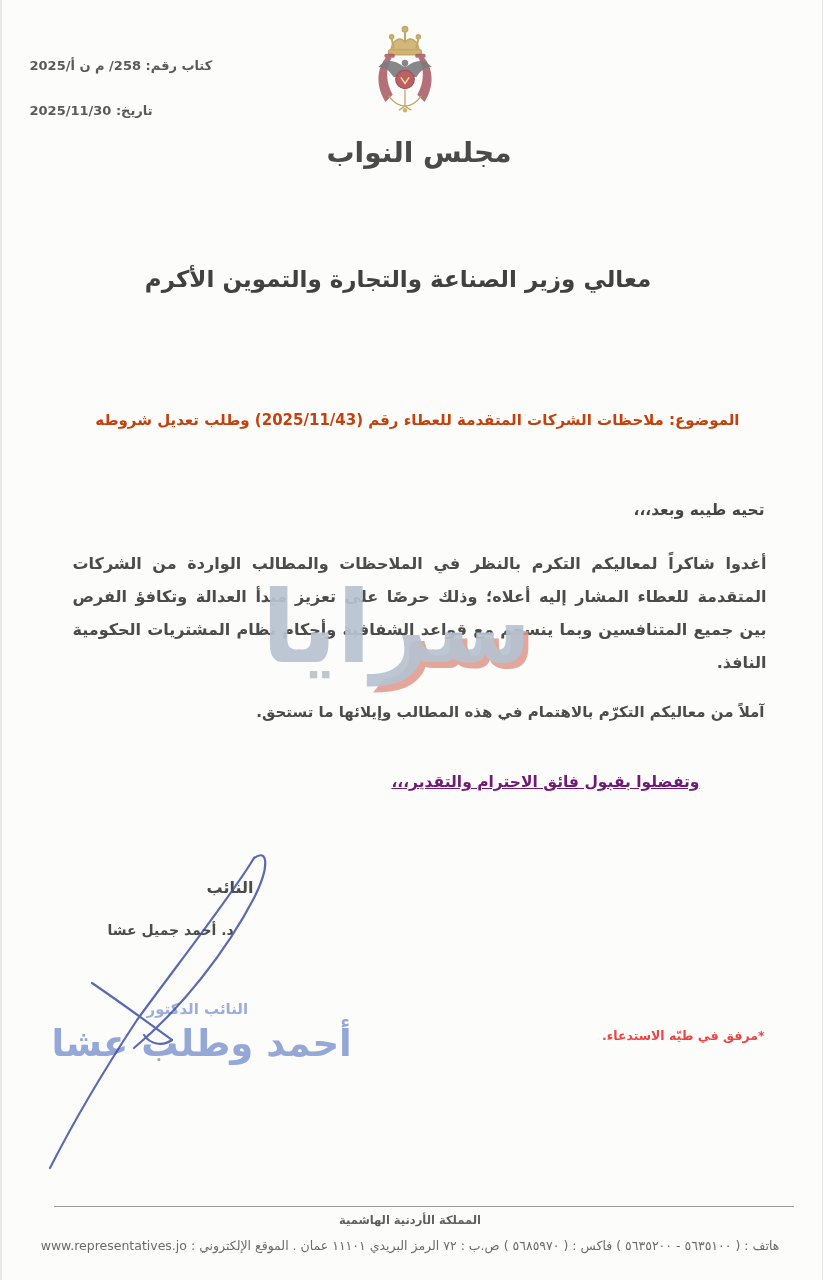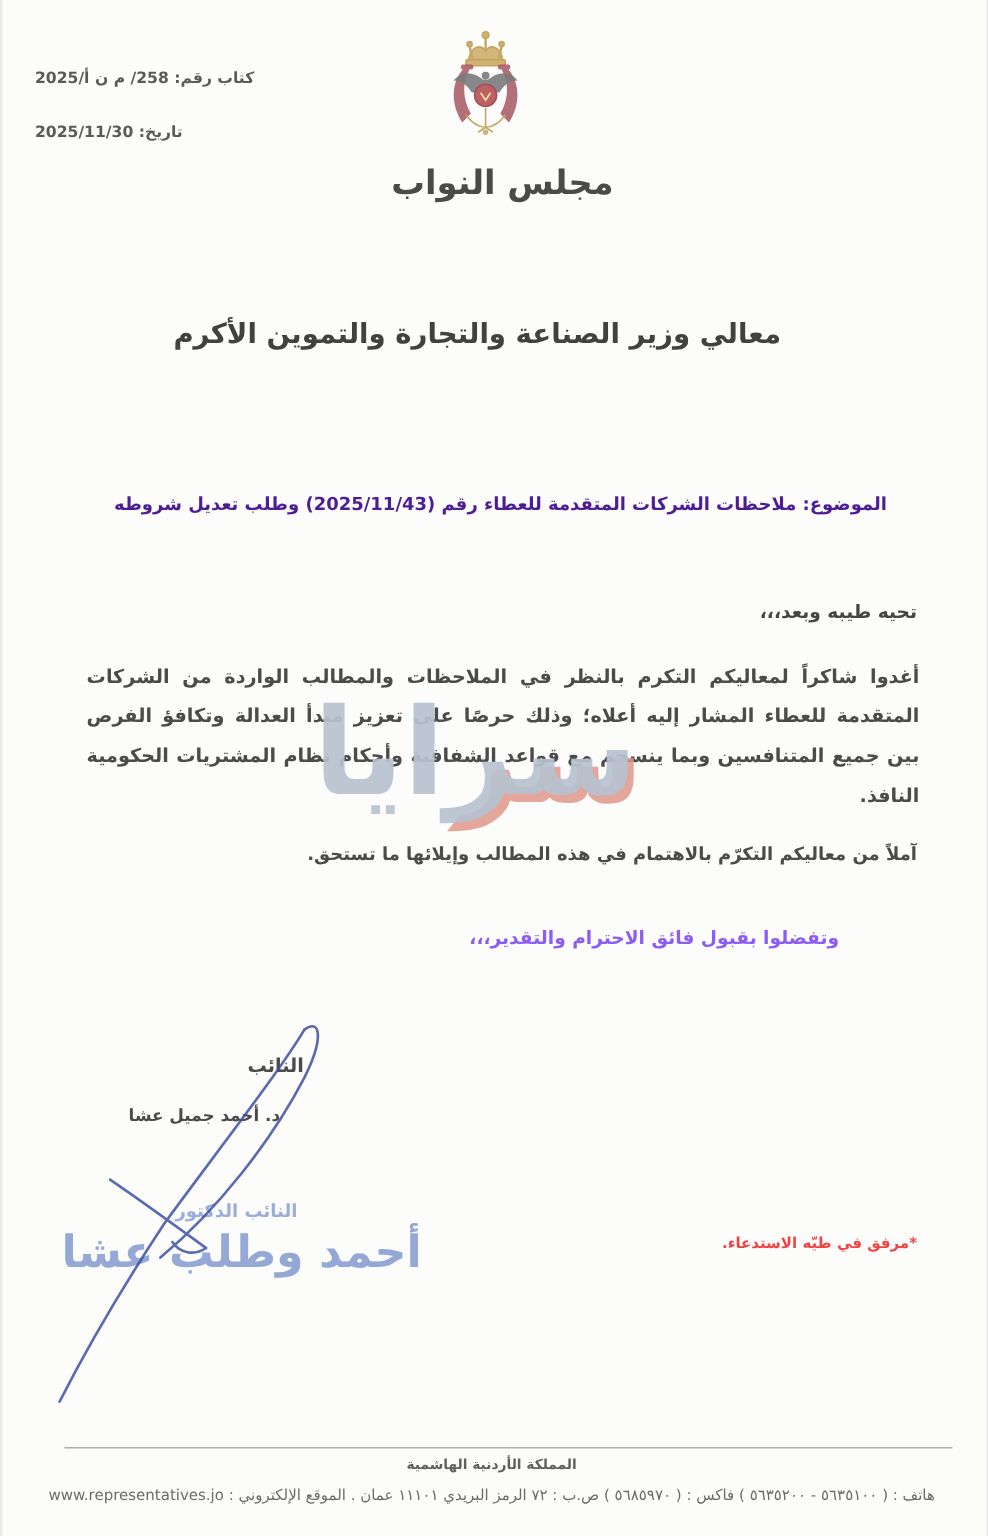--- a/index.html
+++ b/index.html
@@ -18,27 +18,27 @@
   
   .ref-block{top:58px;left:28px;width:200px;text-align:left;font-size:13px;font-weight:bold;color:#5a5a5a;direction:rtl;}
   .ref-line{margin-bottom:30px;white-space:nowrap;text-align:left;}
 
   
   .emblem-wrap{top:24px;right:362px;width:110px;height:118px;opacity:.8;}
   .org-name{top:136px;right:0;width:823px;text-align:center;font-size:28px;font-weight:bold;color:#4a4a4a;letter-spacing:1px;transform:translateX(9px);}
 
   
   .recipient{top:266px;right:0;width:823px;text-align:center;font-size:23px;font-weight:bold;color:#414141;transform:translateX(-12px);}
-  .subject{top:411px;right:82px;font-size:15px;font-weight:bold;color:#4c1d95;white-space:nowrap;}
+  .subject{top:411px;right:82px;font-size:15px;font-weight:bold;color:#c2410c;white-space:nowrap;}
   .greeting{top:501px;right:57px;font-size:15.5px;font-weight:bold;color:#454545;}
   .body-block{top:547px;right:55px;width:694px;font-size:16px;font-weight:bold;color:#4b4b4b;line-height:33px;z-index:1;}
   .body-line{text-align:justify;text-align-last:justify;}
   .body-last{text-align:left;text-align-last:right;}
   .hope{top:703px;right:57px;font-size:15px;font-weight:bold;color:#4b4b4b;}
-  .closing{top:773px;right:122px;font-size:15.5px;font-weight:bold;color:#8b5cf6;}
+  .closing{top:773px;right:122px;font-size:15.5px;font-weight:bold;color:#701a75;text-decoration:underline;}
 
   
   .signer-title{top:878px;left:178px;font-size:16px;font-weight:bold;color:#4b4b4b;margin-left:27px;}
   .signer-name{top:922px;left:106px;font-size:14px;font-weight:bold;color:#4b4b4b;white-space:nowrap;}
   .note{top:1028px;right:57px;font-size:12.5px;font-weight:bold;color:#ef4444;}
 
   
   .stamp-line1{top:1000px;left:145px;font-size:15px;font-weight:bold;color:#8ba0d2;opacity:.85;white-space:nowrap;letter-spacing:1px;z-index:2;}
   .stamp-line2{top:1022px;left:50px;font-size:37px;font-weight:bold;color:#7b93cd;opacity:.8;white-space:nowrap;letter-spacing:2px;z-index:2;}
 

